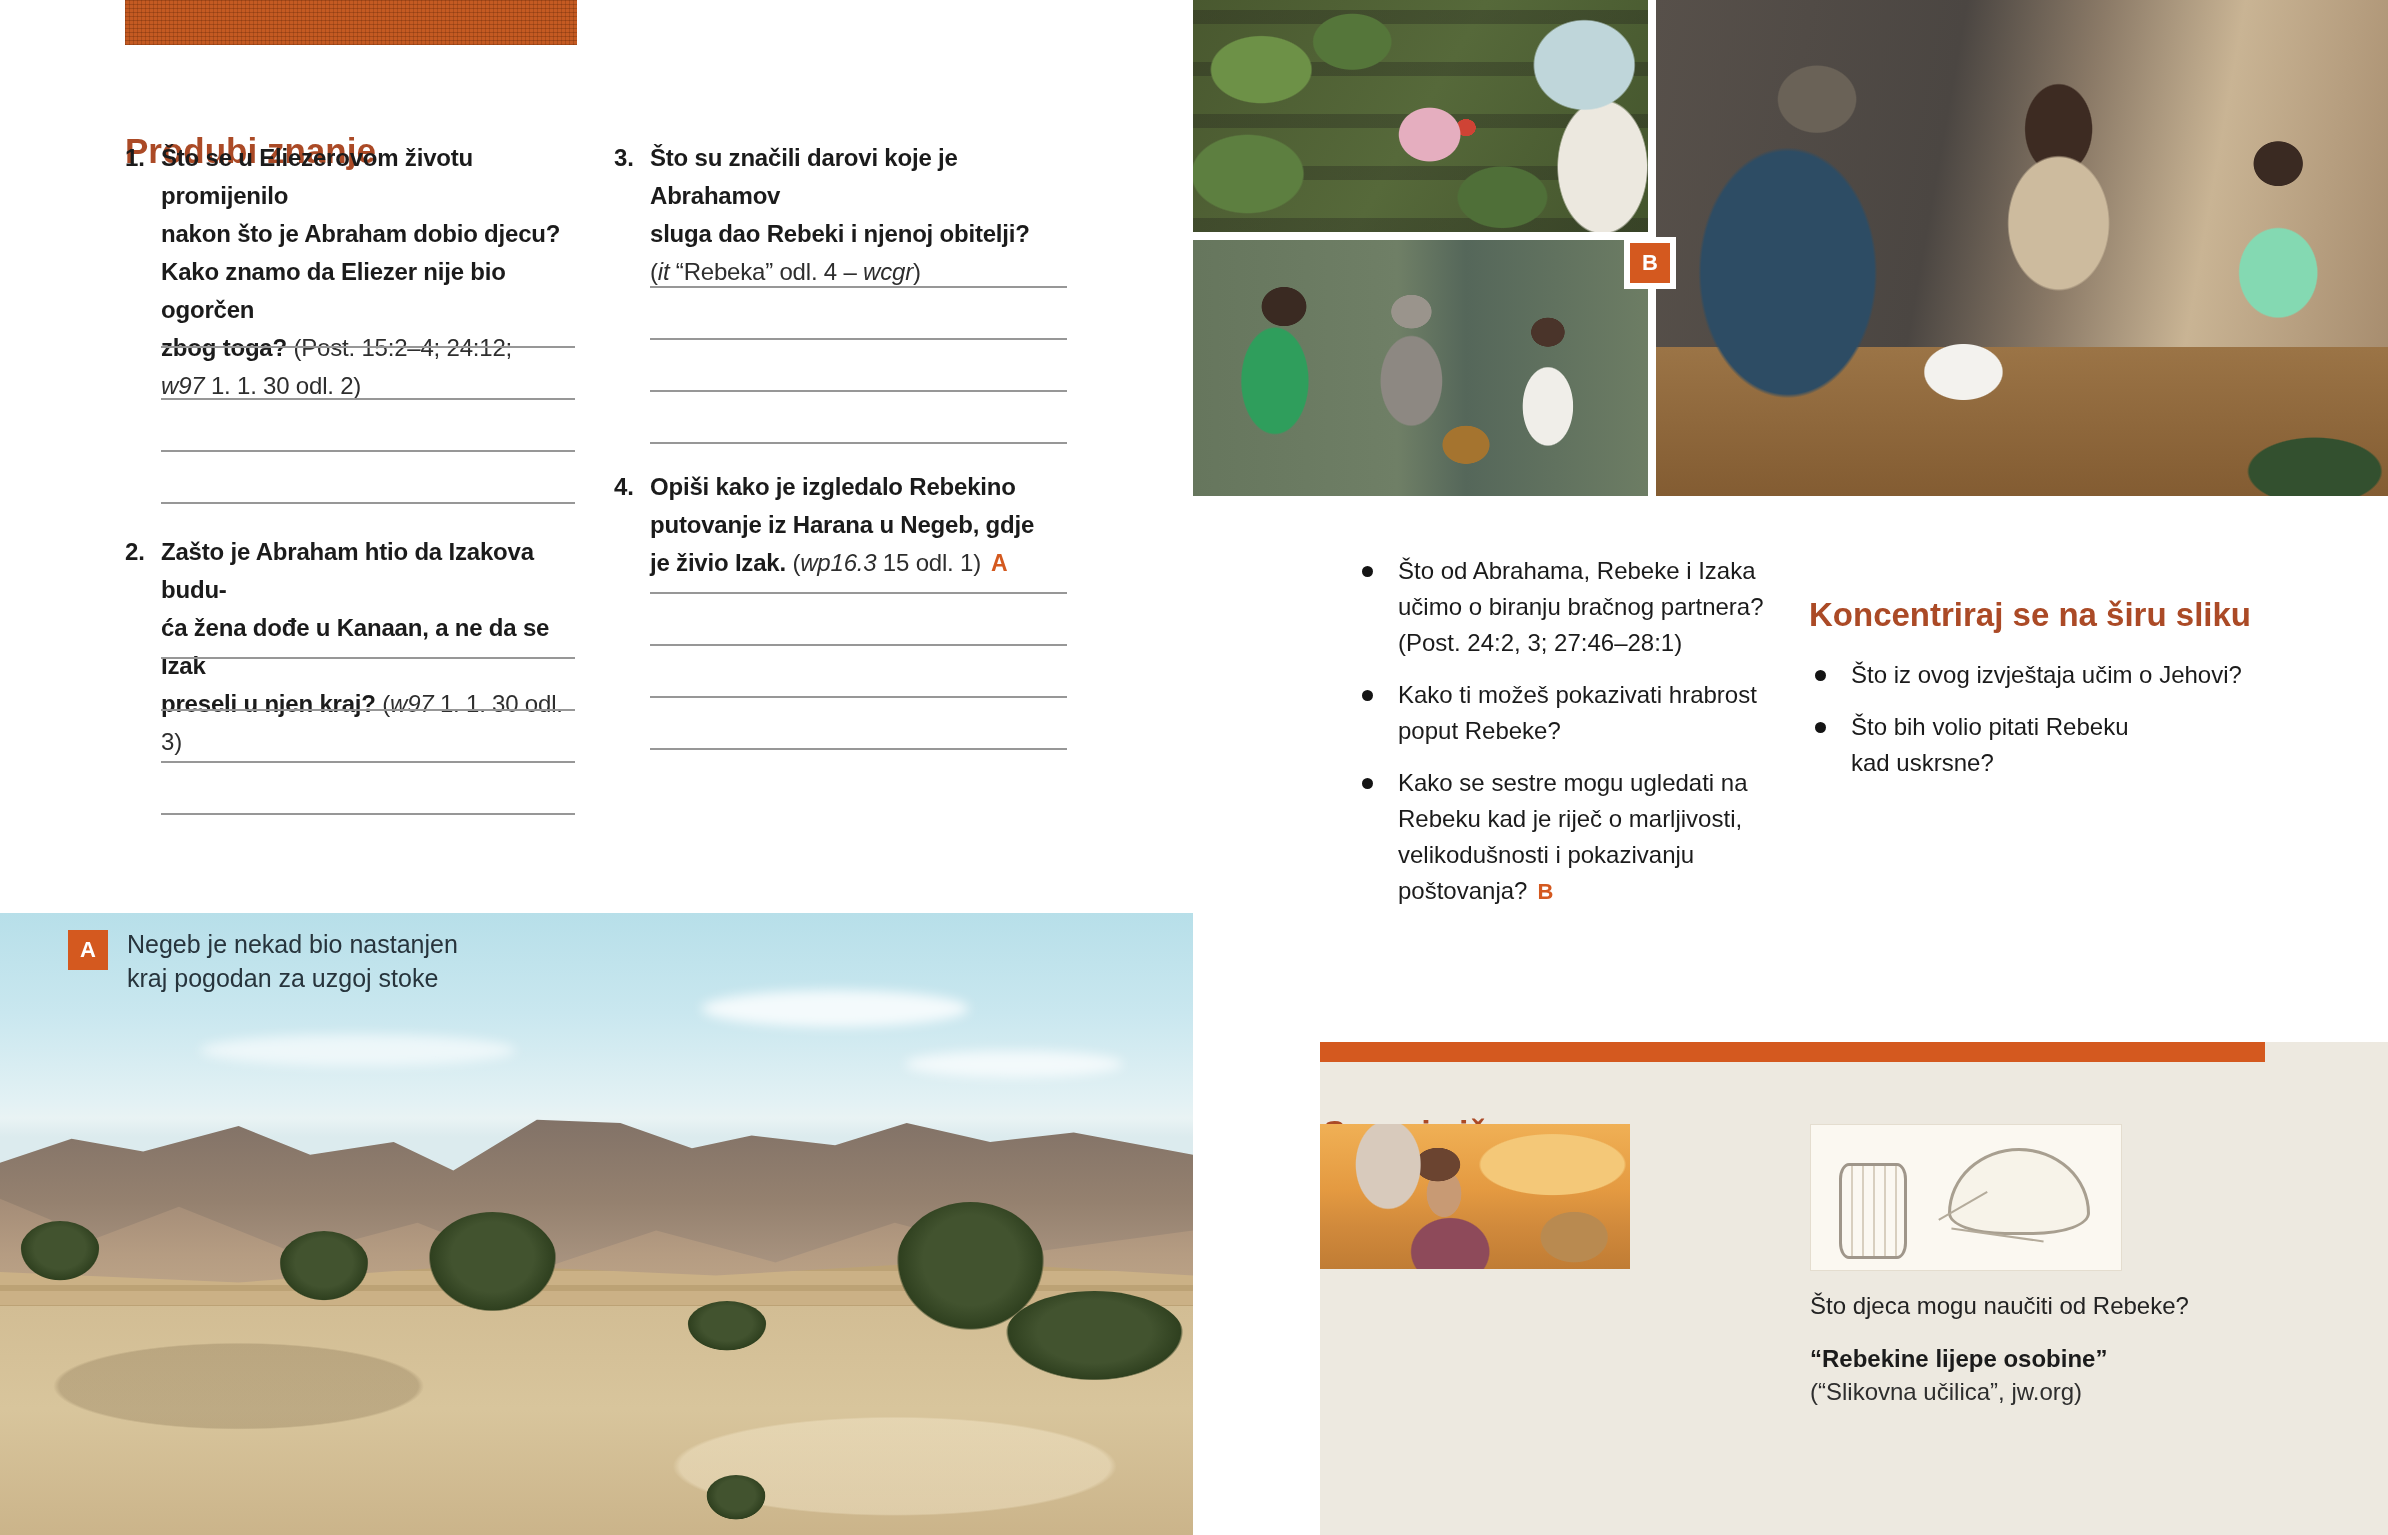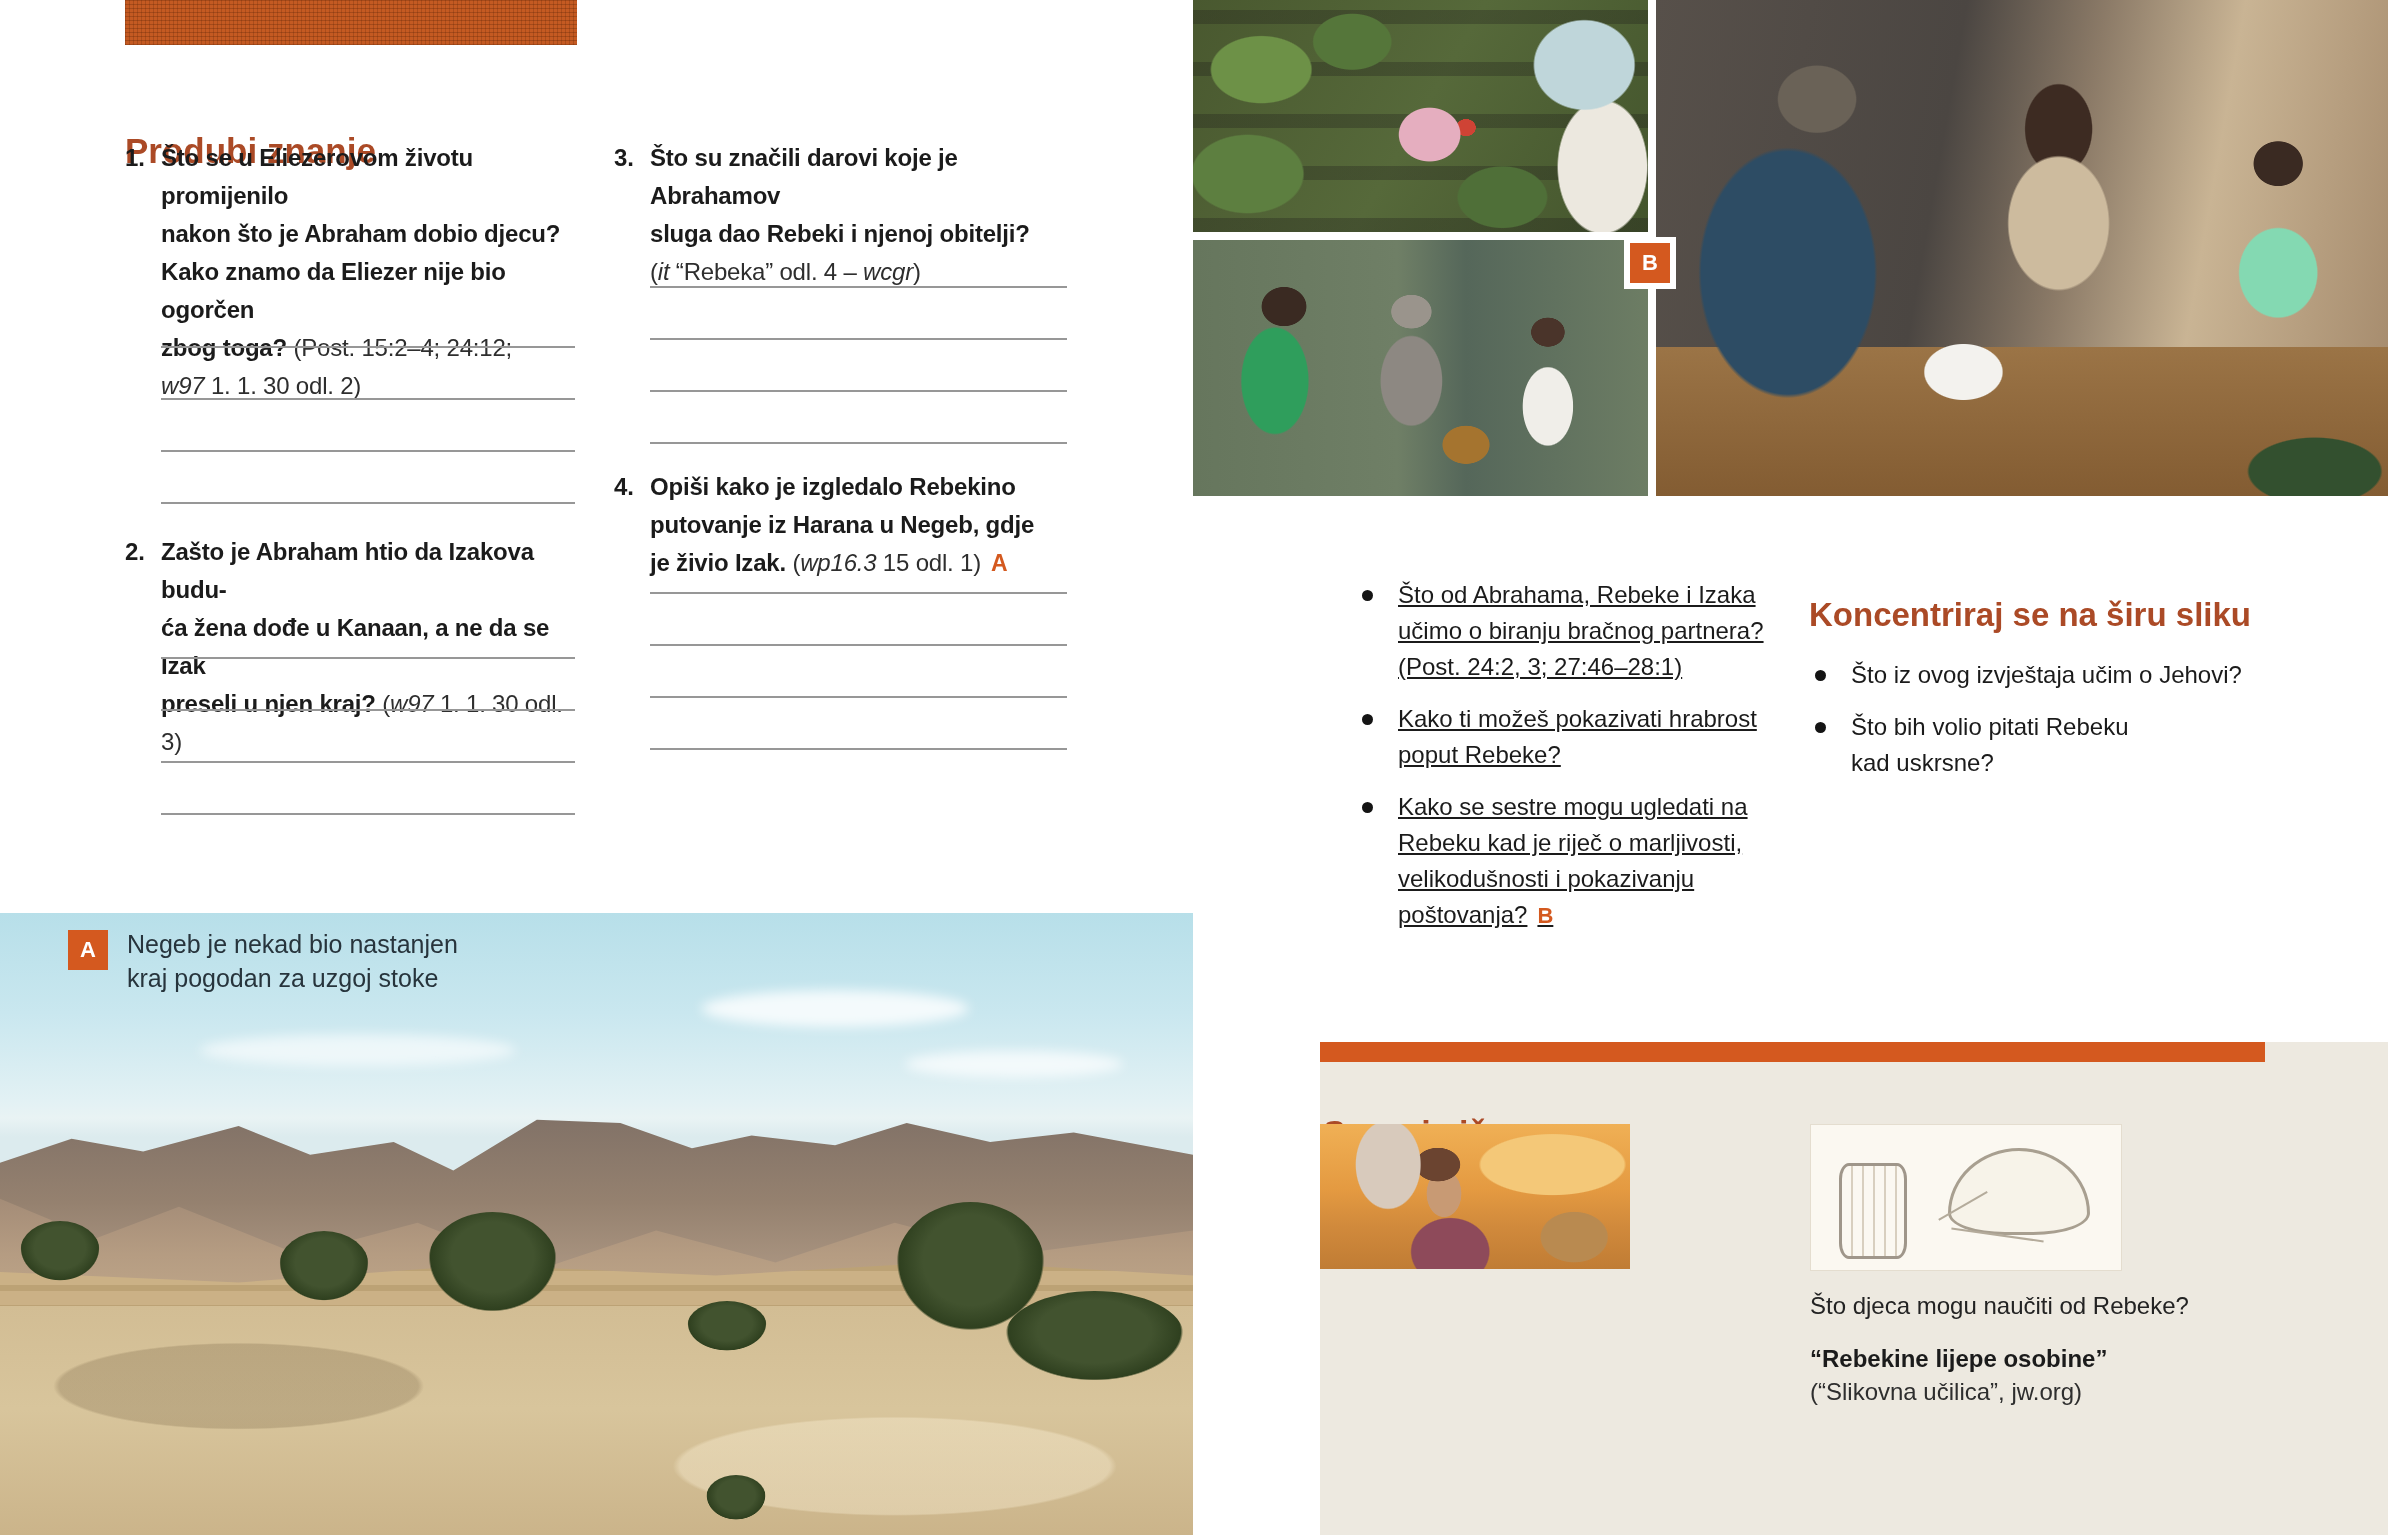--- a/index.html
+++ b/index.html
@@ -219,21 +219,21 @@
   <div class="abs collage">
     <div class="ph photo-garden"></div>
     <div class="ph photo-basket"></div>
     <div class="ph photo-dining"></div>
     <div class="abs marker-box marker-b-outer">
       <div class="marker">B</div>
     </div>
   </div>
 
   <div class="abs" style="left:1356px;top:553px;width:428px;">
-    <ul class="blist sec" style="margin-top:24px;text-decoration:underline;">
+    <ul class="blist sec" style="">
       <li><span class="btxt">Što od Abrahama, Rebeke i Izaka
 učimo o biranju bračnog partnera?
 (Post. 24:2, 3; 27:46–28:1)</span></li>
       <li><span class="btxt">Kako ti možeš pokazivati hrabrost
 poput Rebeke?</span></li>
       <li><span class="btxt">Kako se sestre mogu ugledati na
 Rebeku kad je riječ o marljivosti,
 velikodušnosti i pokazivanju
 poštovanja?</span><span class="bmarker">B</span></li>
     </ul>

